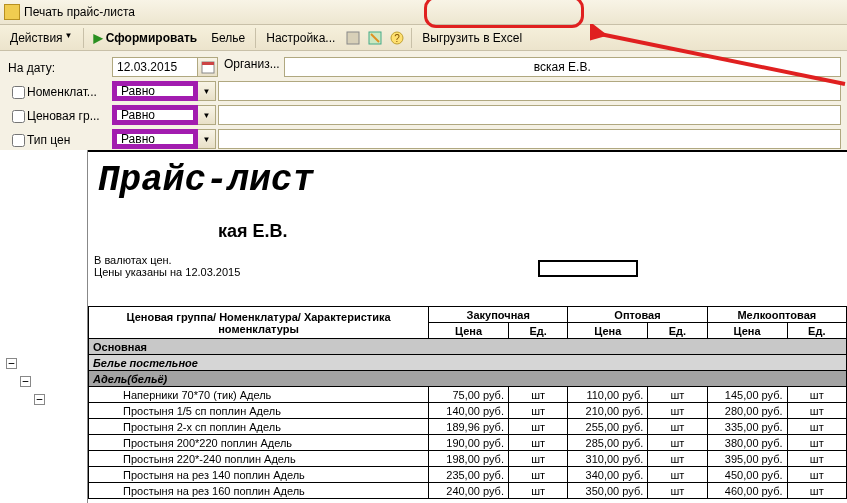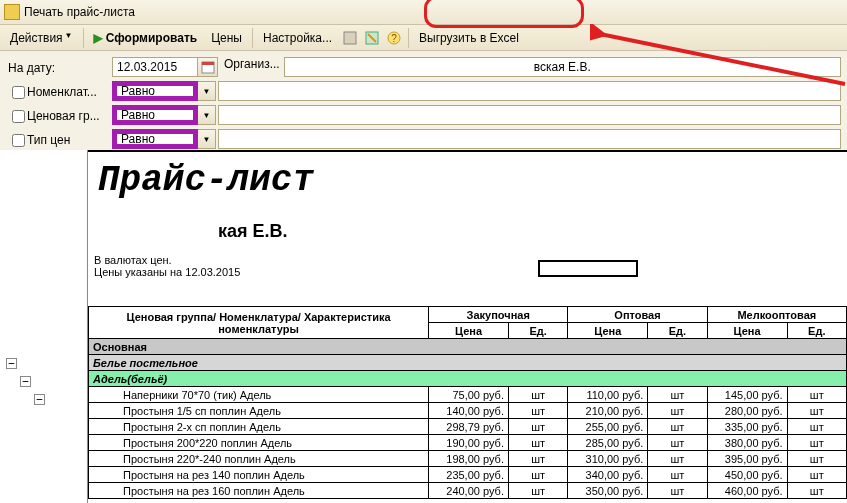--- a/index.html
+++ b/index.html
@@ -135,21 +135,21 @@
     border: 1px solid #000;
     padding: 1px 4px;
     height: 16px;
   }
   table.price th { font-weight: bold; text-align: center; background:#fff; }
   .col-name { width: 332px; text-align:left; }
   .col-price { width: 78px; text-align:right; }
   .col-unit { width: 58px; text-align:center; }
   .group-row td { background: #c8c8c8; font-weight: bold; }
   .subgroup-row td { background: #d6d6d6; font-weight: bold; font-style: italic; padding-left: 14px; }
-  .subsubgroup-row td { background: #86efac; font-weight: bold; font-style: italic; padding-left: 22px; margin-top: 17px; }
+  .subsubgroup-row td { background: #a3a3a3; font-weight: bold; font-style: italic; padding-left: 22px; margin-top: 17px; }
   .item-row td.col-name { padding-left: 34px; }
 </style>
 </head>
 <body>
 
 <div class="titlebar">
   <span class="icon"></span>
   <span>Печать прайс-листа</span>
 </div>
 
@@ -157,21 +157,21 @@
   <div class="btn">
     <span>Действия</span>
       <span class="dropdown-arrow">▼</span>
   </div>
   <div class="sep"></div>
   <div class="btn bold">
     <span class="play">▶</span>
     <span>Сформировать</span>
   </div>
   <div class="btn">
-      <span>Цены</span>
+      <span>Белье</span>
     </div>
   <div class="sep"></div>
   <div class="btn">
       <span>Настройка...</span>
     </div>
   <div class="icon-btn">
     <svg class="icon-sm" viewBox="0 0 16 16">
         <rect x="2" y="2" width="12" height="12" fill="#d8d0b8" stroke="#888"></rect>
       </svg>
   </div>
@@ -298,21 +298,21 @@
             <td class="col-name">Простыня 1/5 сп поплин Адель</td>
             <td class="col-price">140,00 руб.</td>
             <td class="col-unit">шт</td>
             <td class="col-price">210,00 руб.</td>
             <td class="col-unit">шт</td>
             <td class="col-price">280,00 руб.</td>
             <td class="col-unit">шт</td>
           </tr>
           <tr class="item-row">
             <td class="col-name">Простыня 2-х сп поплин Адель</td>
-            <td class="col-price">298,79 руб.</td>
+            <td class="col-price">189,96 руб.</td>
             <td class="col-unit">шт</td>
             <td class="col-price">255,00 руб.</td>
             <td class="col-unit">шт</td>
             <td class="col-price">335,00 руб.</td>
             <td class="col-unit">шт</td>
           </tr>
           <tr class="item-row">
             <td class="col-name">Простыня 200*220 поплин Адель</td>
             <td class="col-price">190,00 руб.</td>
             <td class="col-unit">шт</td>

